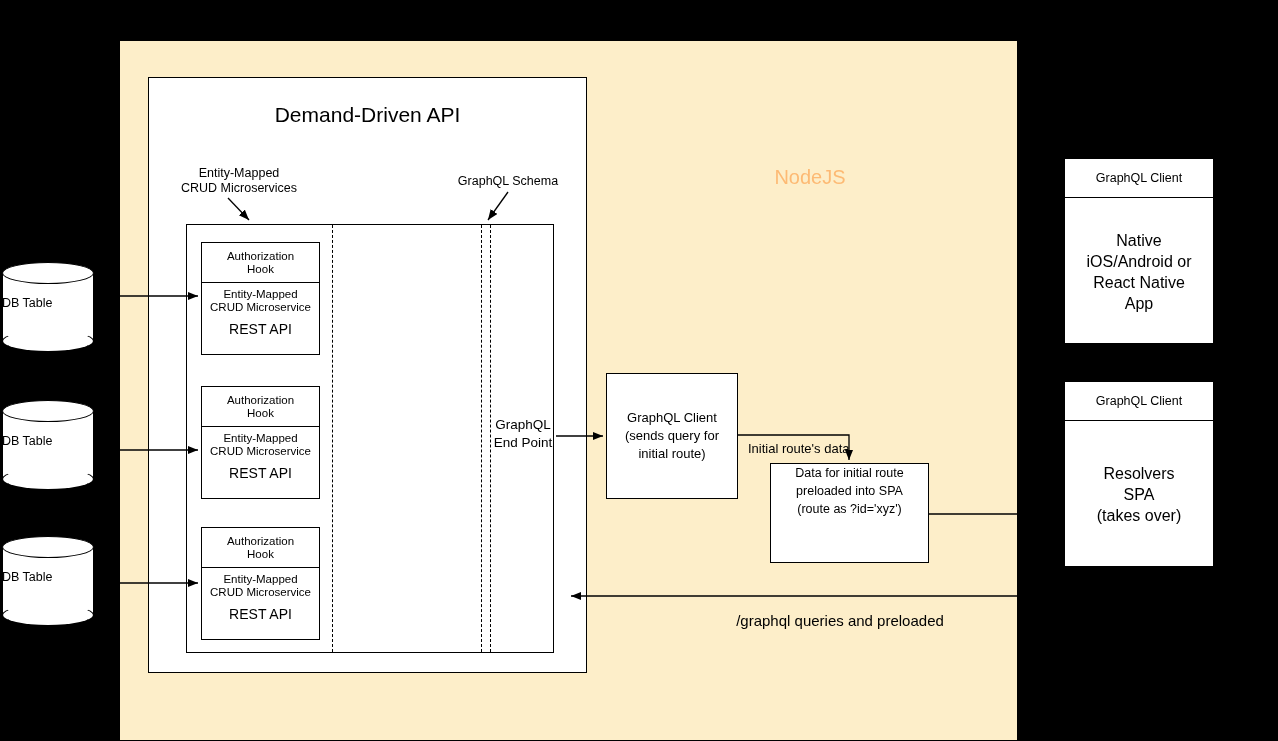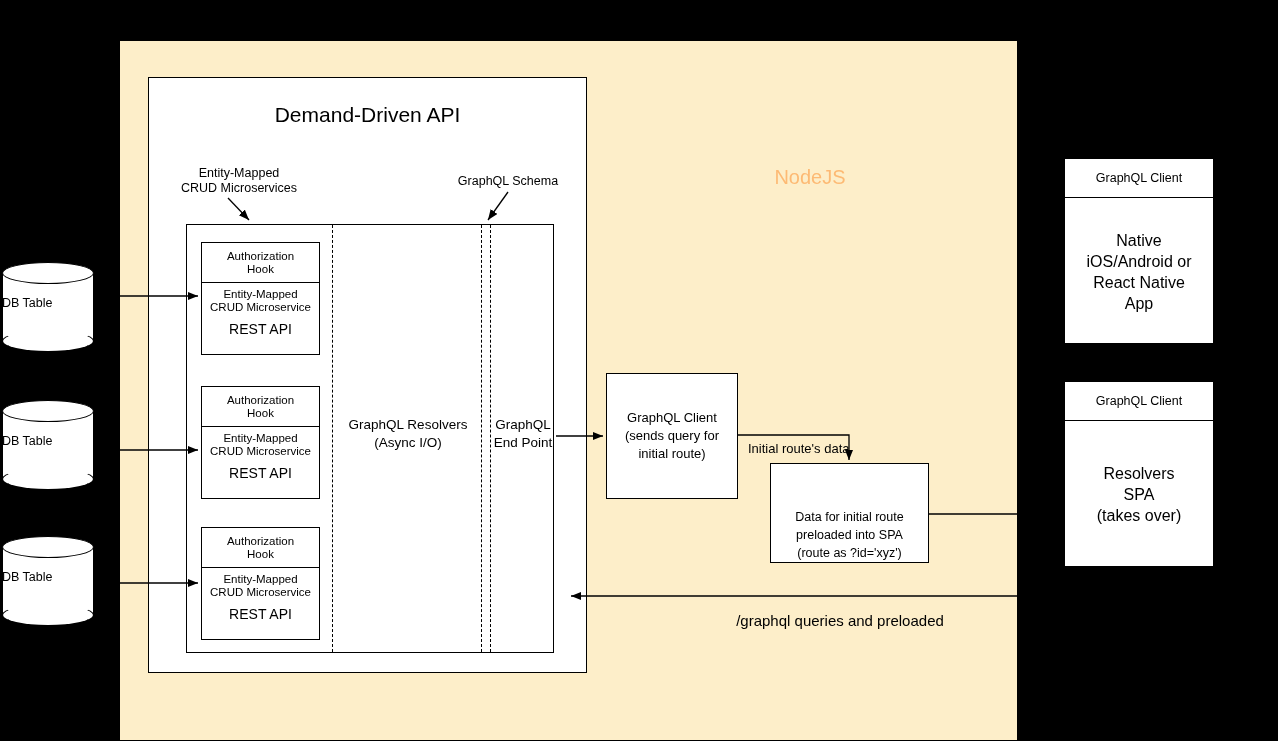--- a/index.html
+++ b/index.html
@@ -41,21 +41,21 @@
   .db .cyl-bot-mask{position:absolute;left:1px;top:62px;width:90px;height:8px;background:#fff;}
   .db-label{position:absolute;left:0;top:34px;width:92px;text-align:left;font-size:12.5px;}
 
   
   .client{position:absolute;width:150px;border:1px solid #000;box-sizing:border-box;background:#fff;}
   .client-head{height:38px;border-bottom:1px solid #000;display:flex;align-items:center;justify-content:center;font-size:12.5px;}
   .client-body{display:flex;align-items:center;justify-content:center;text-align:center;font-size:16px;line-height:21px;padding:0 14px;box-sizing:border-box;}
 
   
   .gq-client{position:absolute;left:606px;top:373px;width:132px;height:126px;border:1px solid #000;box-sizing:border-box;background:#fff;display:flex;align-items:center;justify-content:center;text-align:center;font-size:13px;line-height:18px;padding:0 4px;}
-  .spa-data{position:absolute;left:770px;top:463px;width:159px;height:100px;border:1px solid #000;box-sizing:border-box;background:#fff;display:flex;align-items:flex-end;justify-content:center;text-align:center;font-size:12.5px;line-height:18px;padding:0 4px;}
+  .spa-data{position:absolute;left:770px;top:463px;width:159px;height:100px;border:1px solid #000;box-sizing:border-box;background:#fff;display:flex;align-items:flex-start;justify-content:center;text-align:center;font-size:12.5px;line-height:18px;padding:0 4px;}
 
   .flow-label{position:absolute;font-size:13px;margin-top:26px;}
   .bottom-label{position:absolute;left:640px;top:612px;width:400px;text-align:center;font-size:15px;}
 
   svg.overlay{position:absolute;left:0;top:0;width:1278px;height:741px;pointer-events:none;}
 </style>
 </head>
 <body>
 
 <div class="stage">
@@ -106,24 +106,20 @@
         <span>Hook</span>
       </span>
     </div>
     <div class="ms-body">
       <span>Entity-Mapped</span>
       <span>CRUD Microservice</span>
       <span class="ms-rest">REST API</span>
     </div>
   </div>
 
-  <div class="resolvers">
-    <span>GraphQL Resolvers</span><br>
-    <span>(Async I/O)</span>
-  </div>
   <div class="endpoint">
     <span>GraphQL</span><br>
     <span>End Point</span>
   </div>
 
   <div class="callout" style="left:168px;top:166px;width:142px;">
     <span>Entity-Mapped</span><br>
     <span>CRUD Microservices</span>
   </div>
   <div class="callout" style="left:447px;top:174px;width:122px;">GraphQL Schema</div>

